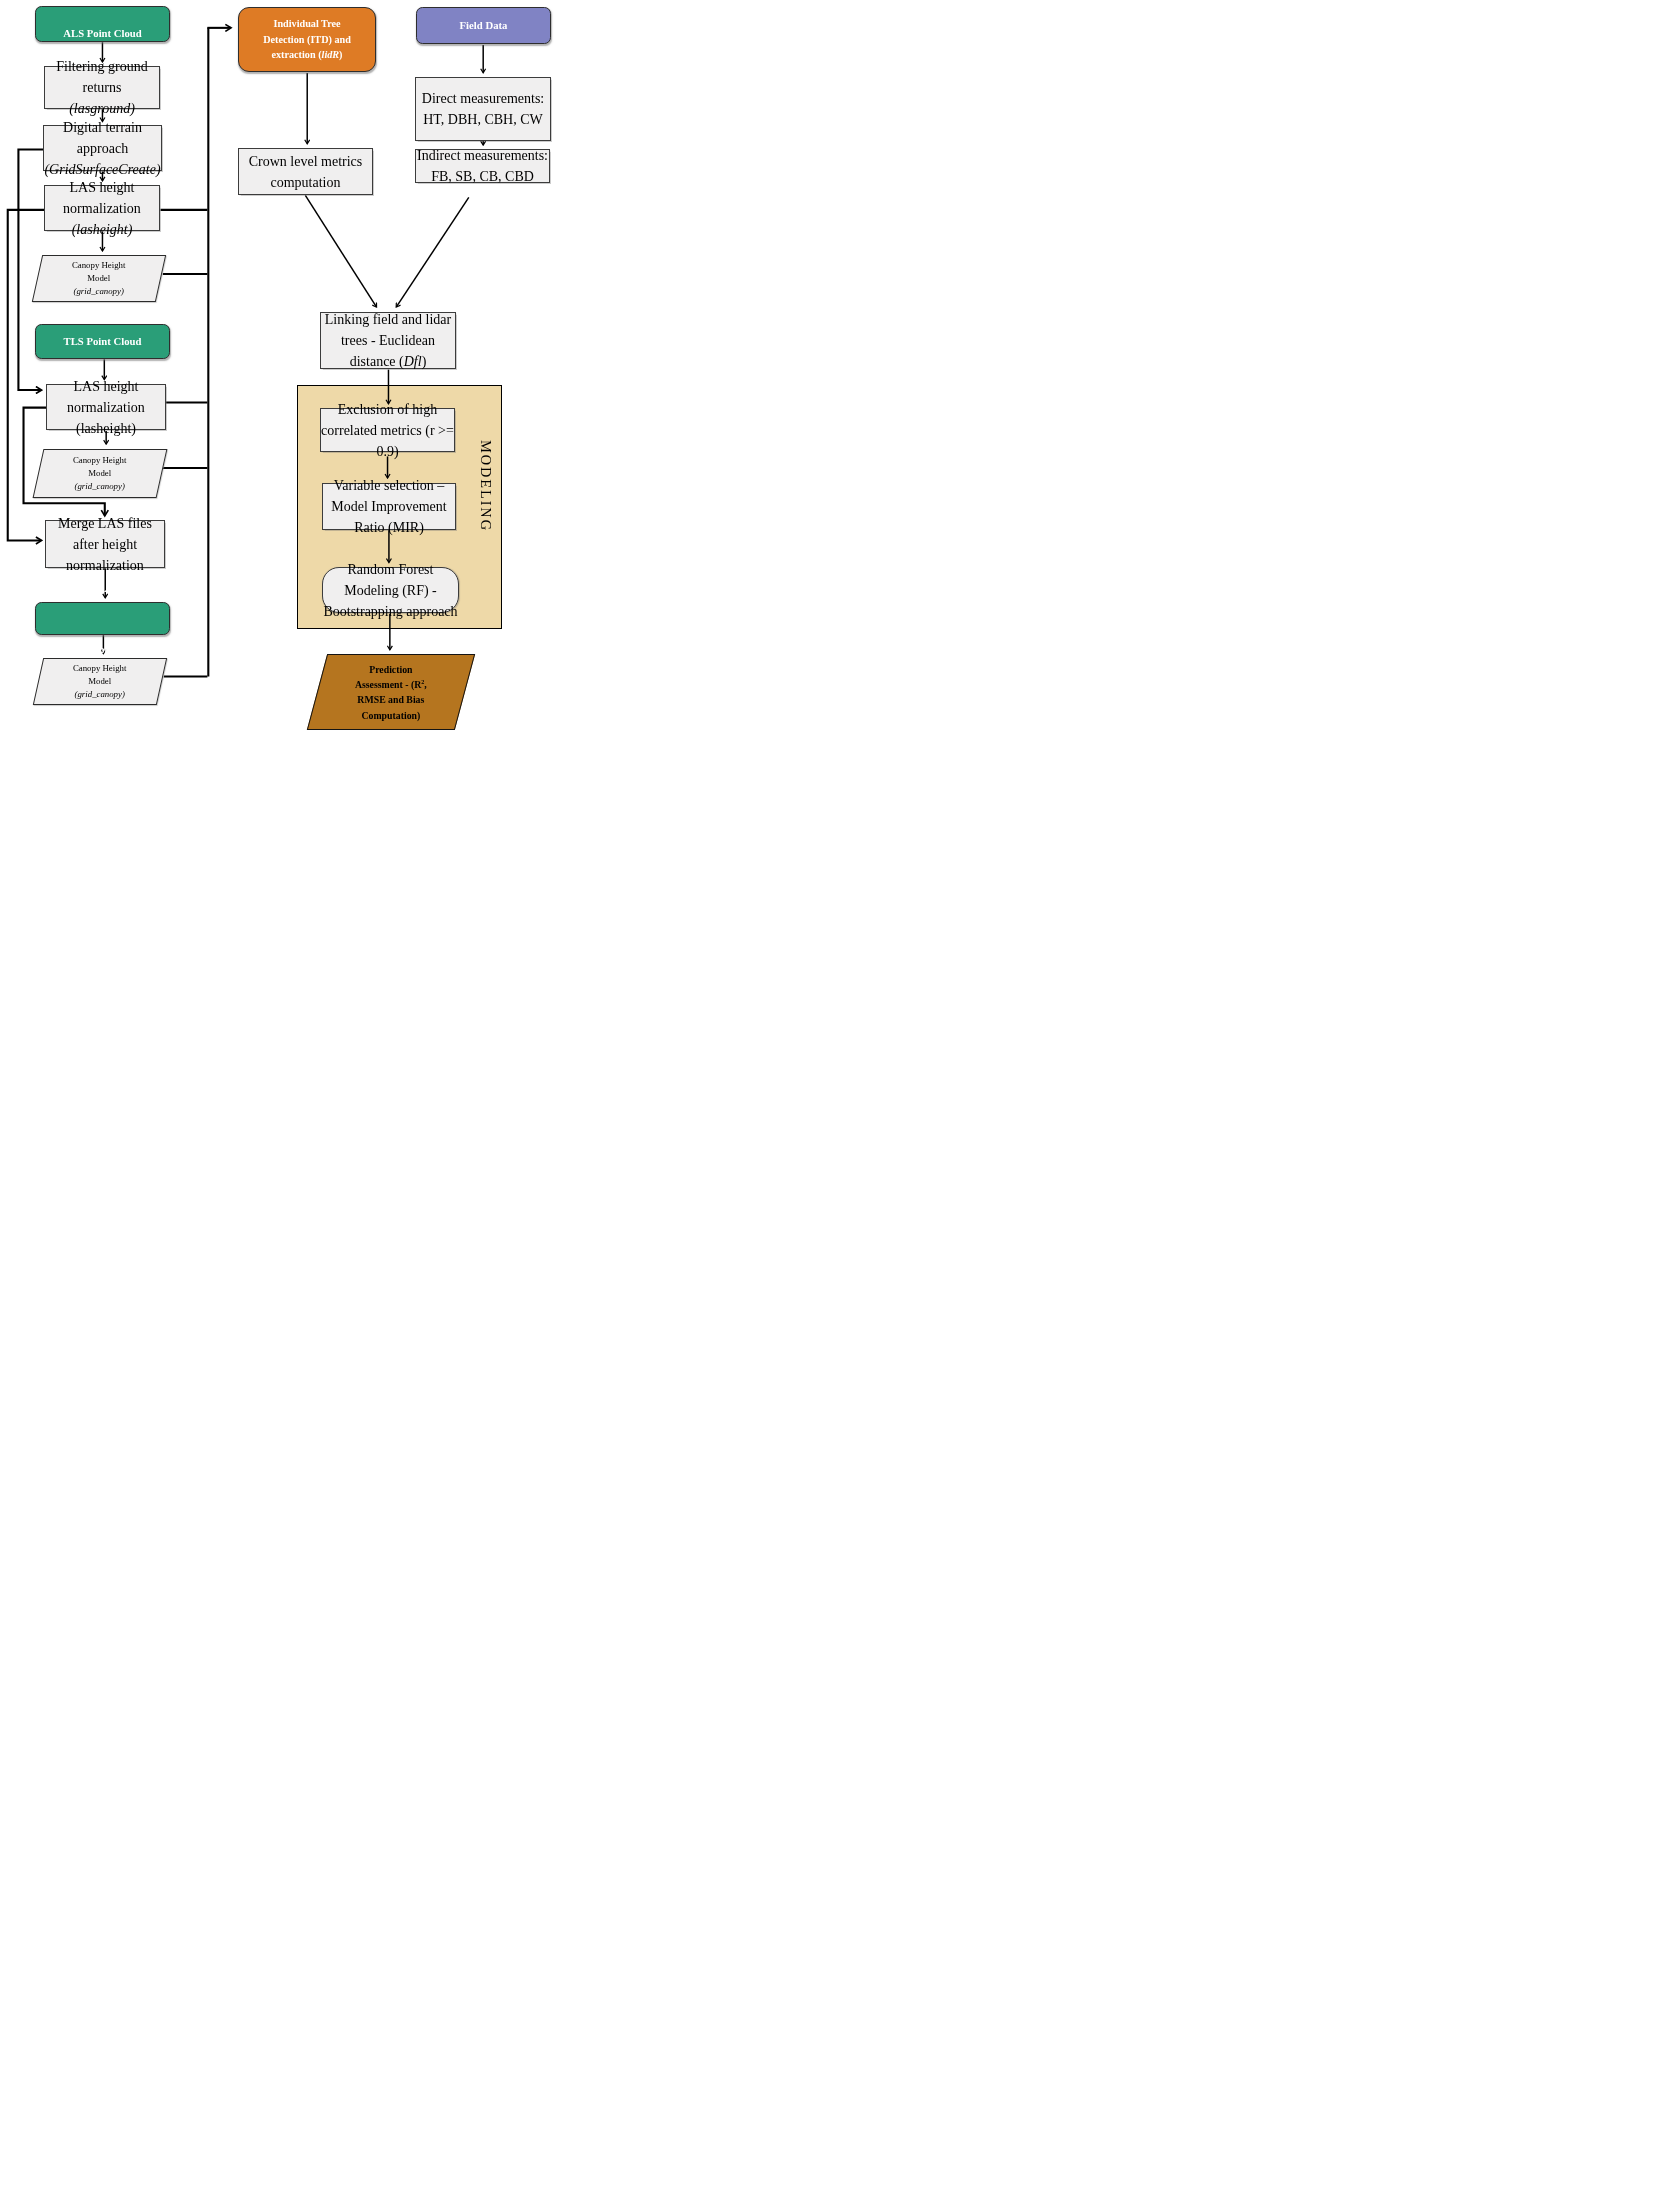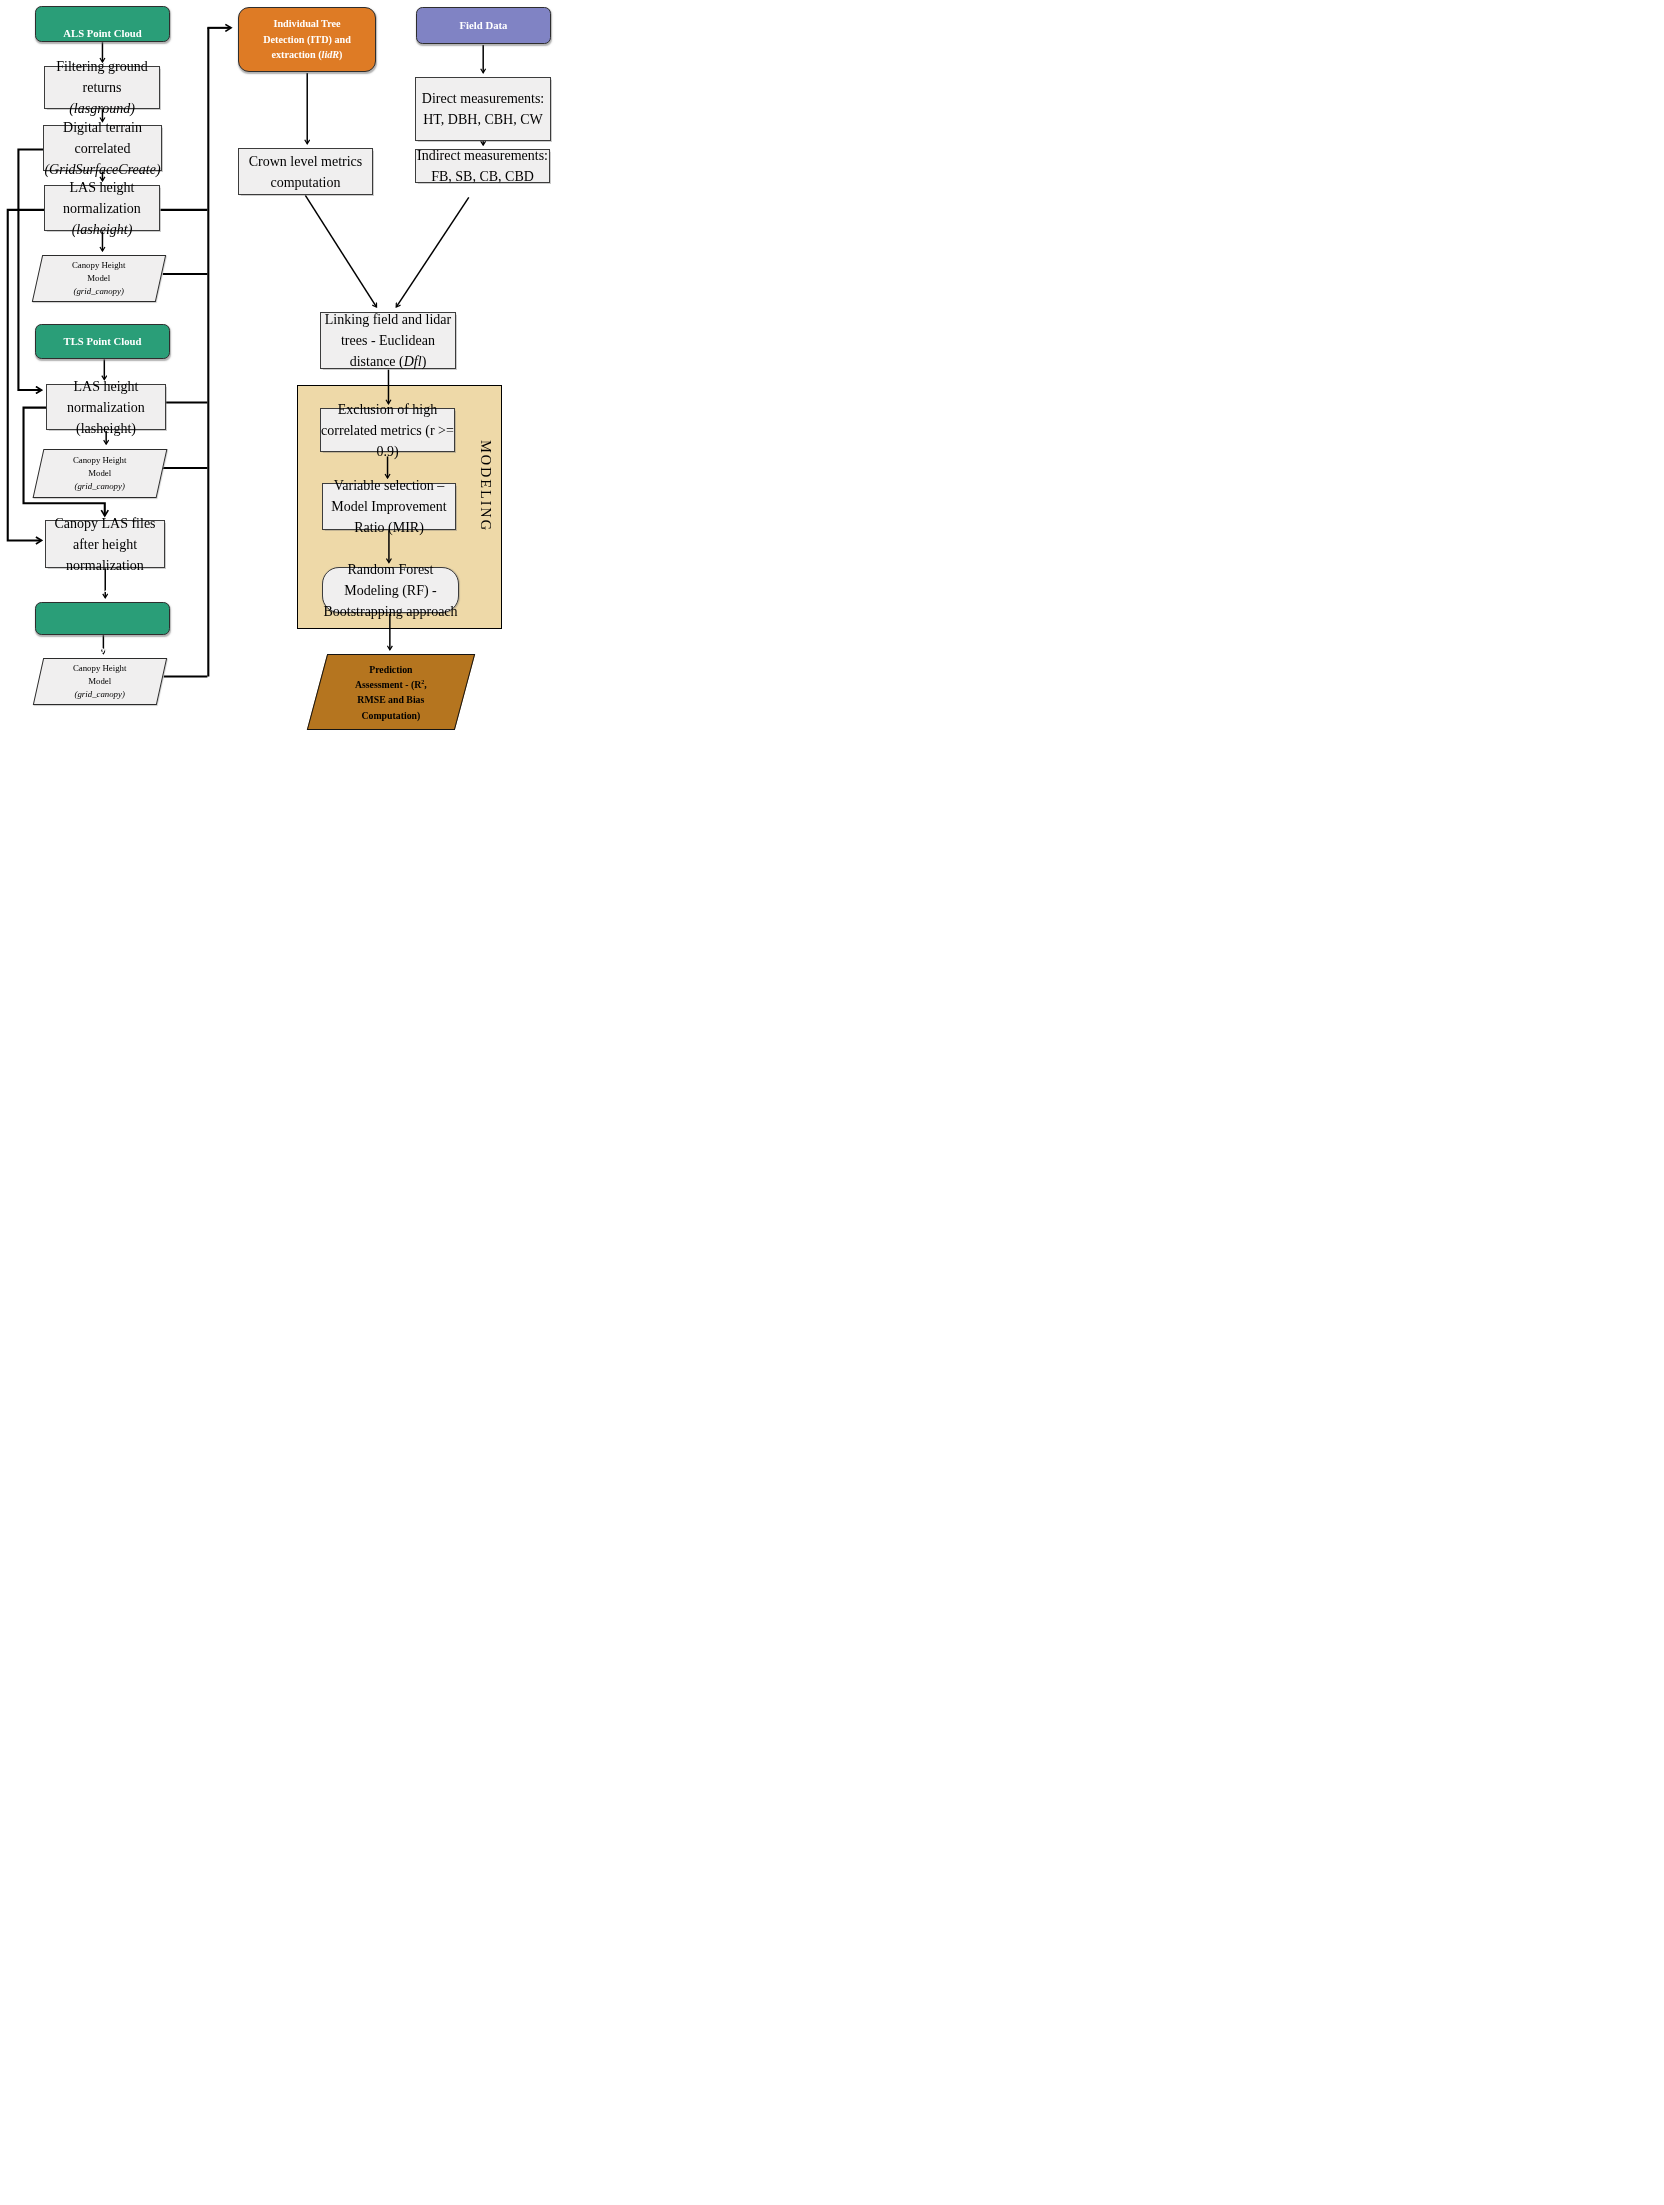--- a/index.html
+++ b/index.html
@@ -79,21 +79,21 @@
     </div>
 
   <div class="box gray" style="left:44px;top:66px;width:116px;height:43px;">
       <div class="ln"><span>Filtering ground</span></div>
       <div class="ln"><span>returns</span></div>
       <div class="ln"><span style="font-style: italic;">(lasground)</span></div>
     </div>
 
   <div class="box gray" style="left:43px;top:125px;width:119px;height:46px;">
       <div class="ln"><span>Digital terrain</span></div>
-      <div class="ln"><span>correlated</span></div>
+      <div class="ln"><span>approach</span></div>
       <div class="ln"><span style="font-style: italic;">(GridSurfaceCreate)</span></div>
     </div>
 
   <div class="box gray" style="left:44px;top:185px;width:116px;height:46px;">
       <div class="ln"><span>LAS height</span></div>
       <div class="ln"><span>normalization</span></div>
       <div class="ln"><span style="font-style: italic;">(lasheight)</span></div>
     </div>
 
   <div class="box para" style="left:37px;top:255px;width:124px;height:47px;">
@@ -116,21 +116,21 @@
 
   <div class="box para" style="left:38px;top:449px;width:124px;height:49px;">
     <div class="inner">
         <div class="ln"><span>Canopy Height</span></div>
         <div class="ln"><span>Model</span></div>
         <div class="ln"><span style="font-style: italic;">(grid_canopy)</span></div>
       </div>
   </div>
 
   <div class="box gray" style="left:45px;top:520px;width:120px;height:48px;">
-      <div class="ln"><span>Canopy LAS  files</span></div>
+      <div class="ln"><span>Merge LAS  files</span></div>
       <div class="ln"><span>after height</span></div>
       <div class="ln"><span>normalization</span></div>
     </div>
 
   <div class="box rounded green" style="left:35px;top:602px;width:135px;height:33px;gap:47px;">
       <div class="ln"><span>ALS+TLS Point</span></div>
       <div class="ln"><span>Cloud</span></div>
     </div>
 
   <div class="box para" style="left:38px;top:658px;width:124px;height:47px;">

